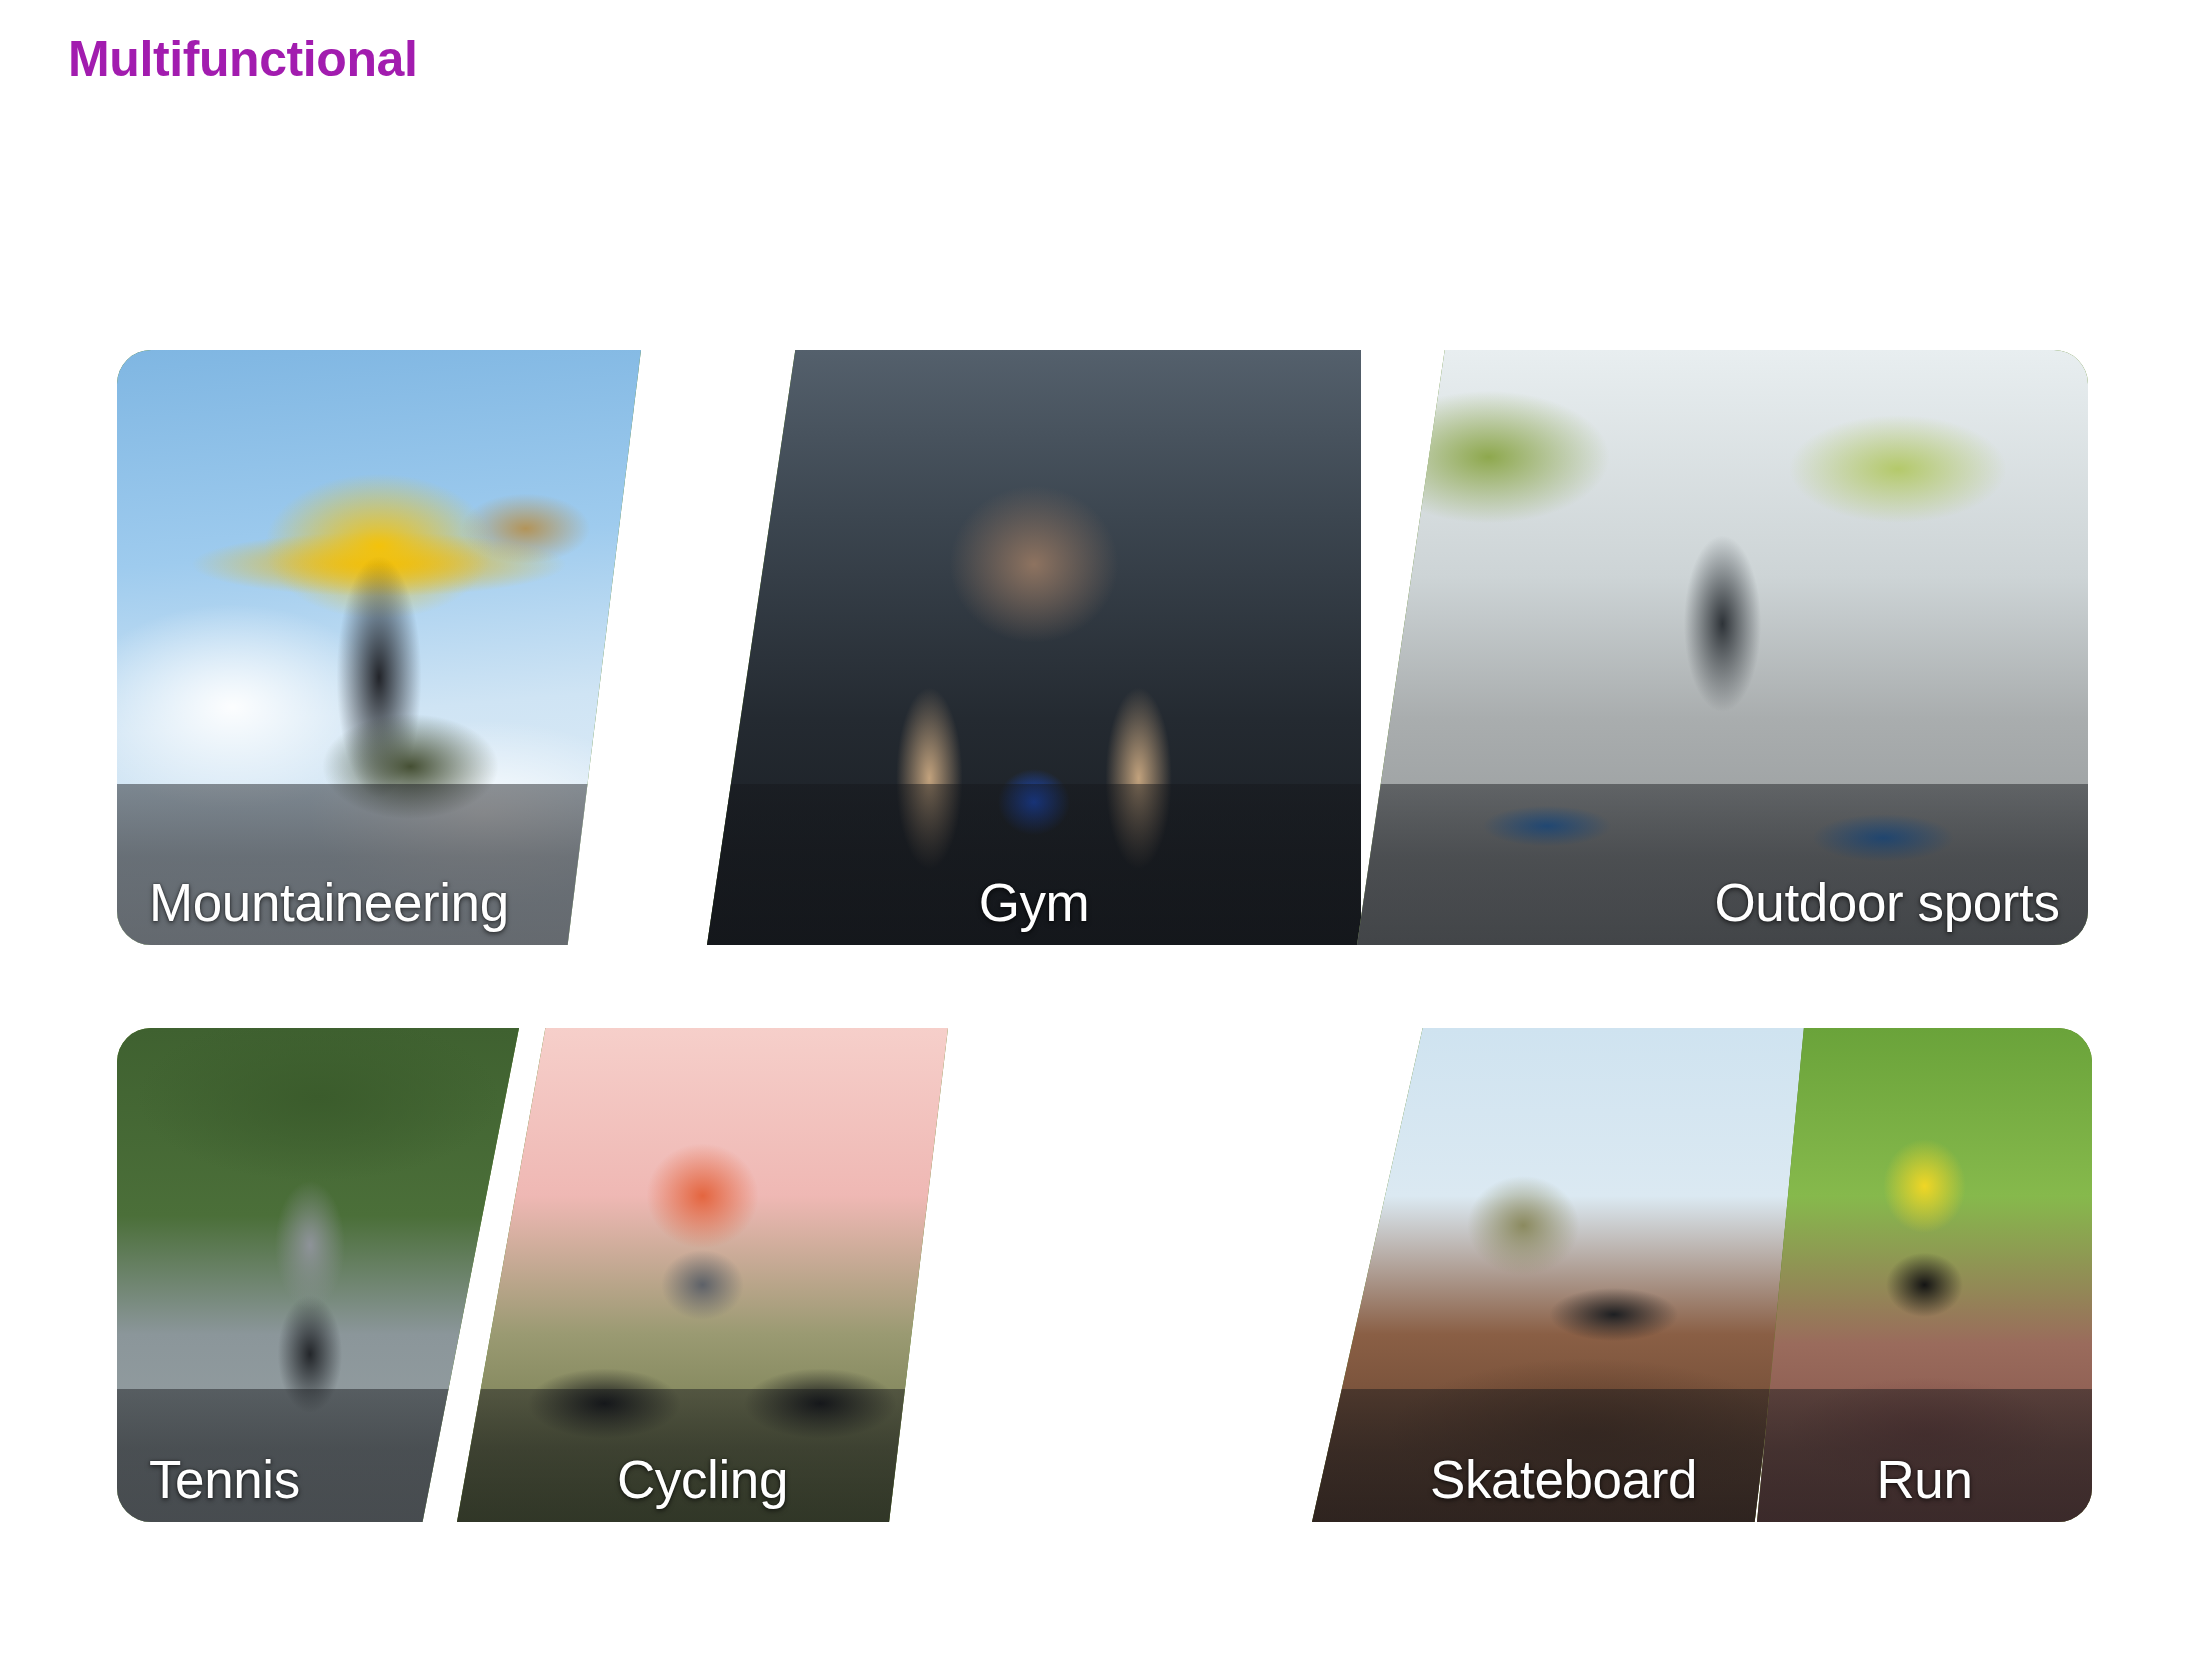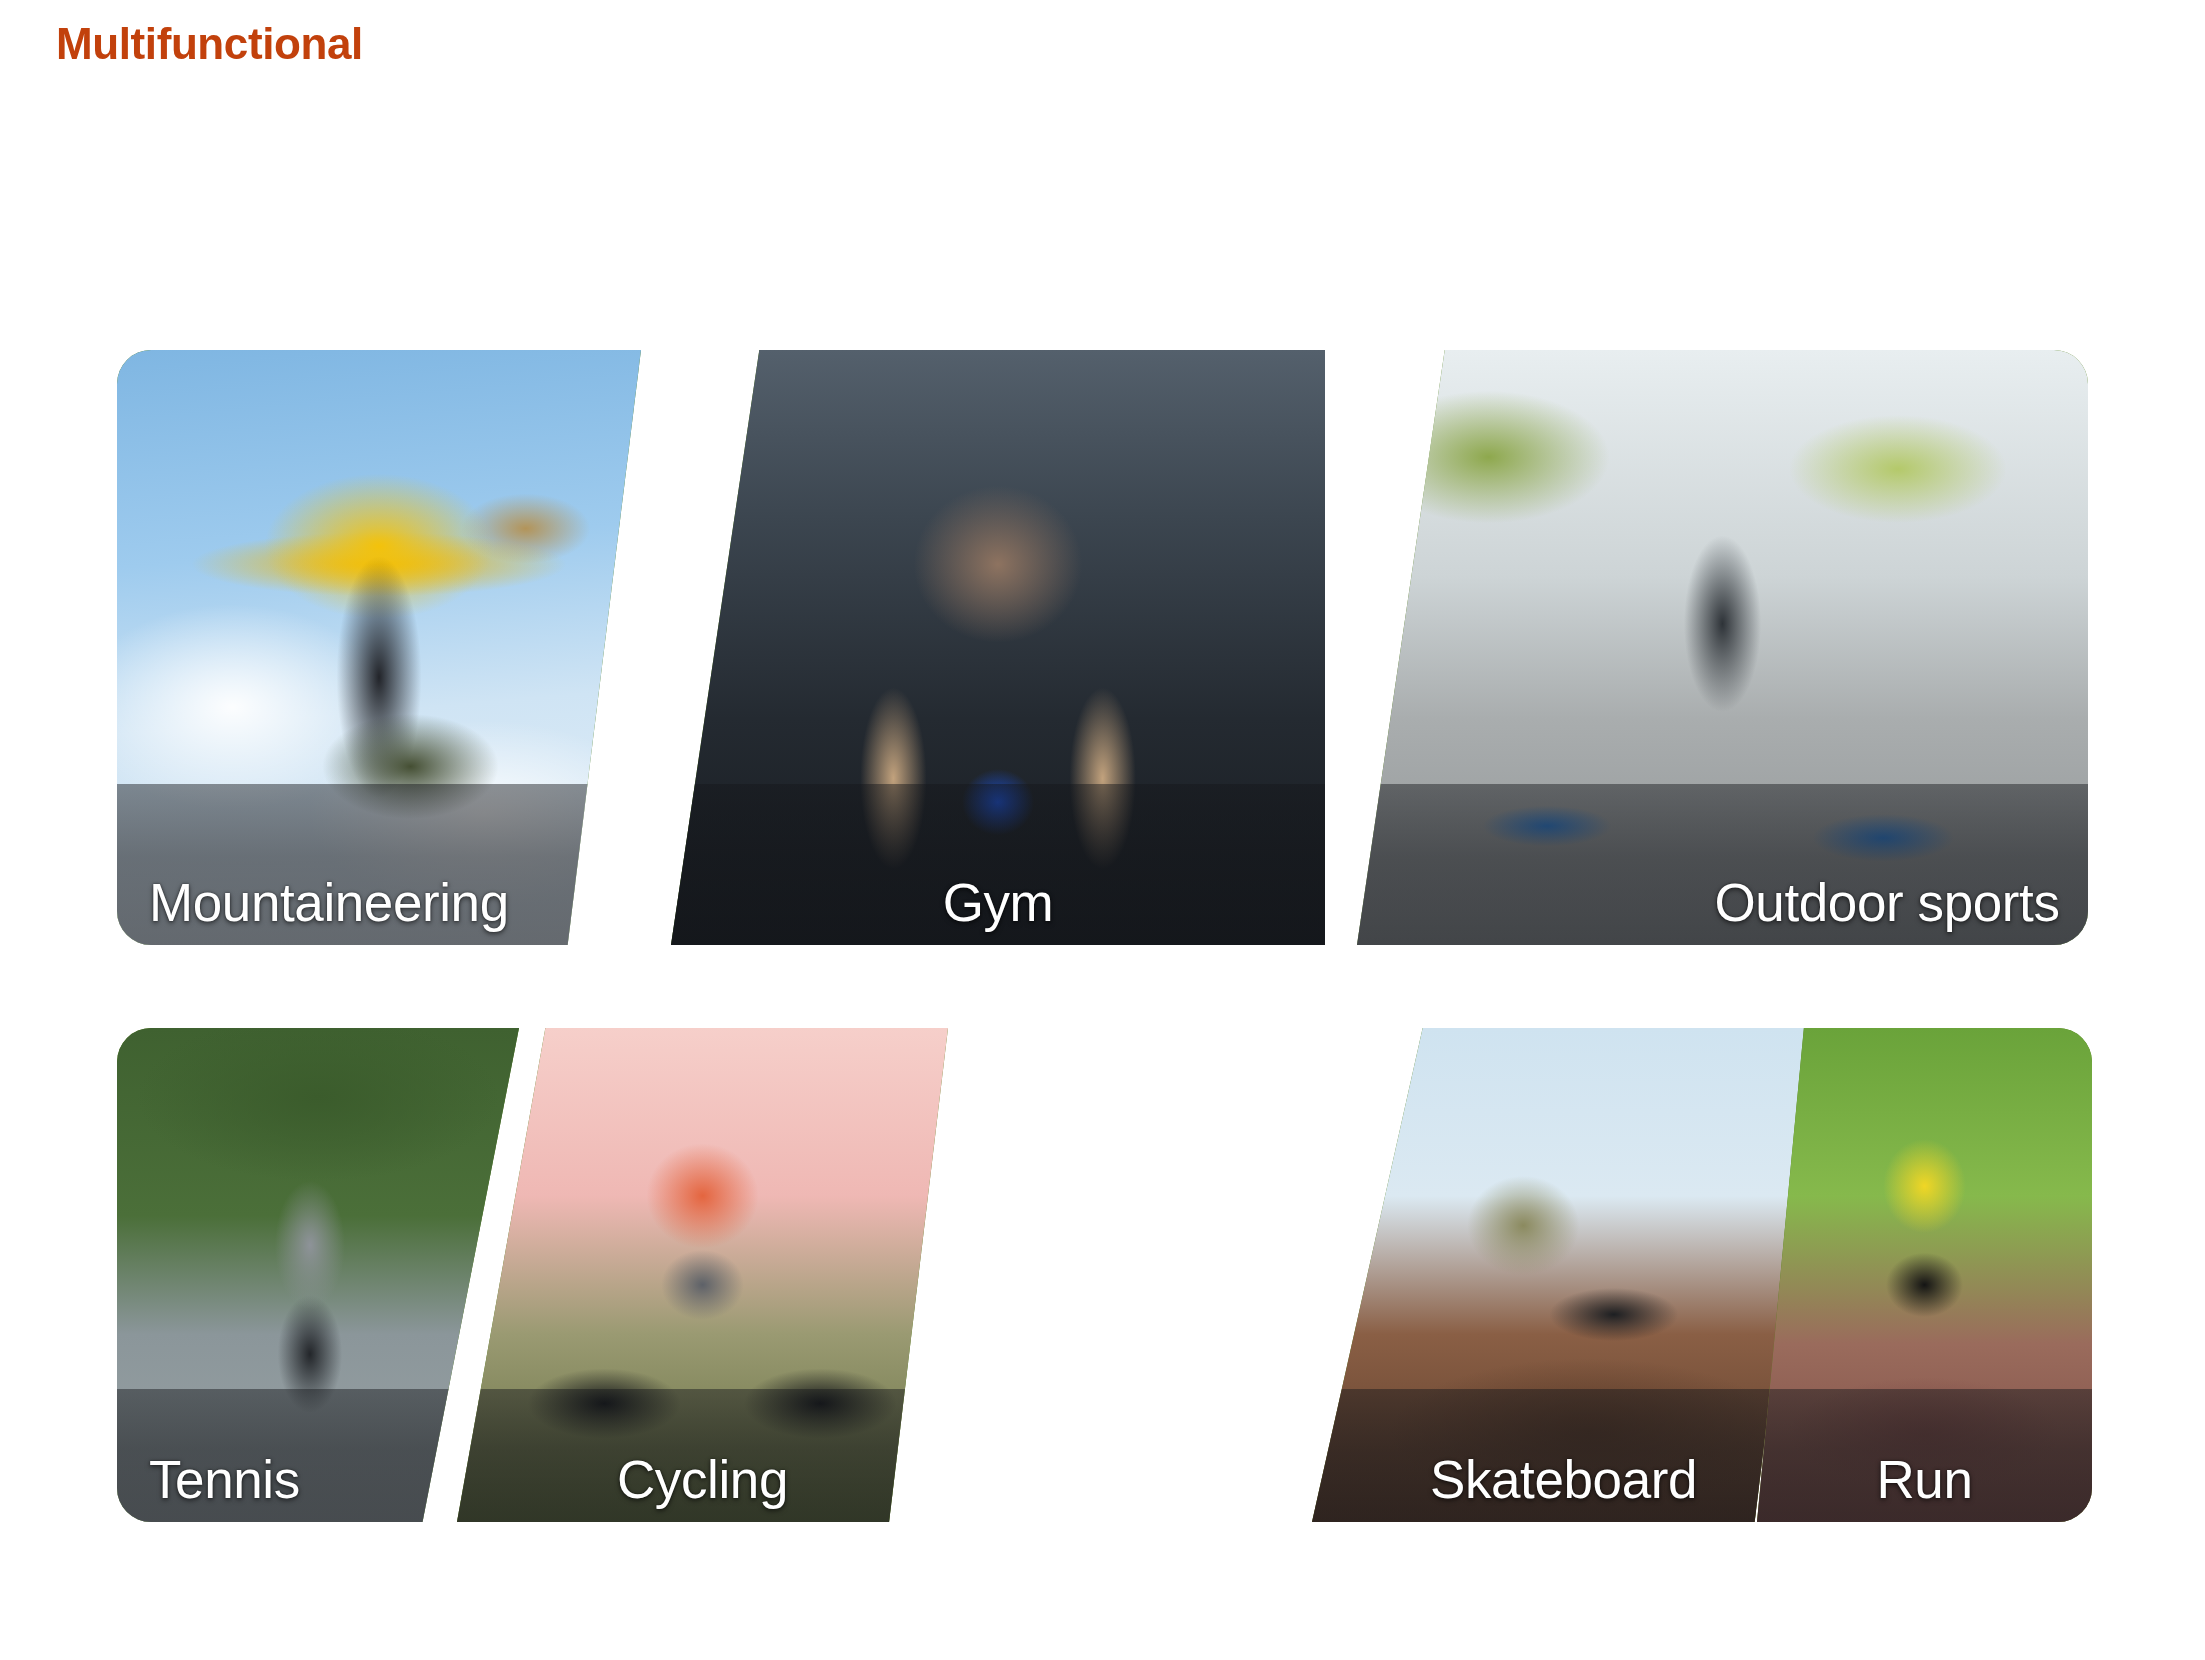--- a/index.html
+++ b/index.html
@@ -7,22 +7,22 @@
     width:2205px;height:1660px;
     background:#ffffff;
     font-family:"Liberation Sans","DejaVu Sans",sans-serif;
     overflow:hidden;
     position:relative;
   }
 
   
   .header{ position:absolute; left:52px; top:15px; width:2096px; }
   .title{
-    font-size:44px; font-weight:700; color:#c2410c;
-    letter-spacing:-0.4px; line-height:1.12; margin:4px;
+    font-size:50px; font-weight:700; color:#a21caf;
+    letter-spacing:-0.4px; line-height:1.12; margin:16px;
   }
   .subtitle{
     font-size:52px; font-weight:400; color:#1a1a1a;
     line-height:1.15; margin:35px 0 0 0; letter-spacing:-0.2px;
   }
 
   
   .row{ position:absolute; left:0; width:2205px; }
   .row-1{ top:350px; height:595px; }
   .row-2{ top:1028px; height:494px;padding-left:32px; }
@@ -55,21 +55,21 @@
   
   
   .t-mountain{
     left:117px; width:524px;
     border-radius:34px 0 0 34px;
     clip-path:polygon(0 0, 100% 0, 86% 100%, 0 100%);
     border-top-left-radius:34px; border-bottom-left-radius:34px;
   }
   
   .t-gym{
-    left:671px; width:654px;
+    left:707px; width:654px;
     clip-path:polygon(13.5% 0, 100% 0, 100% 100%, 0 100%);
   }
   
   .t-outdoor{
     left:1357px; width:731px;
     border-radius:0 34px 34px 0;
     clip-path:polygon(12% 0, 100% 0, 100% 100%, 0 100%);
   }
 
   

